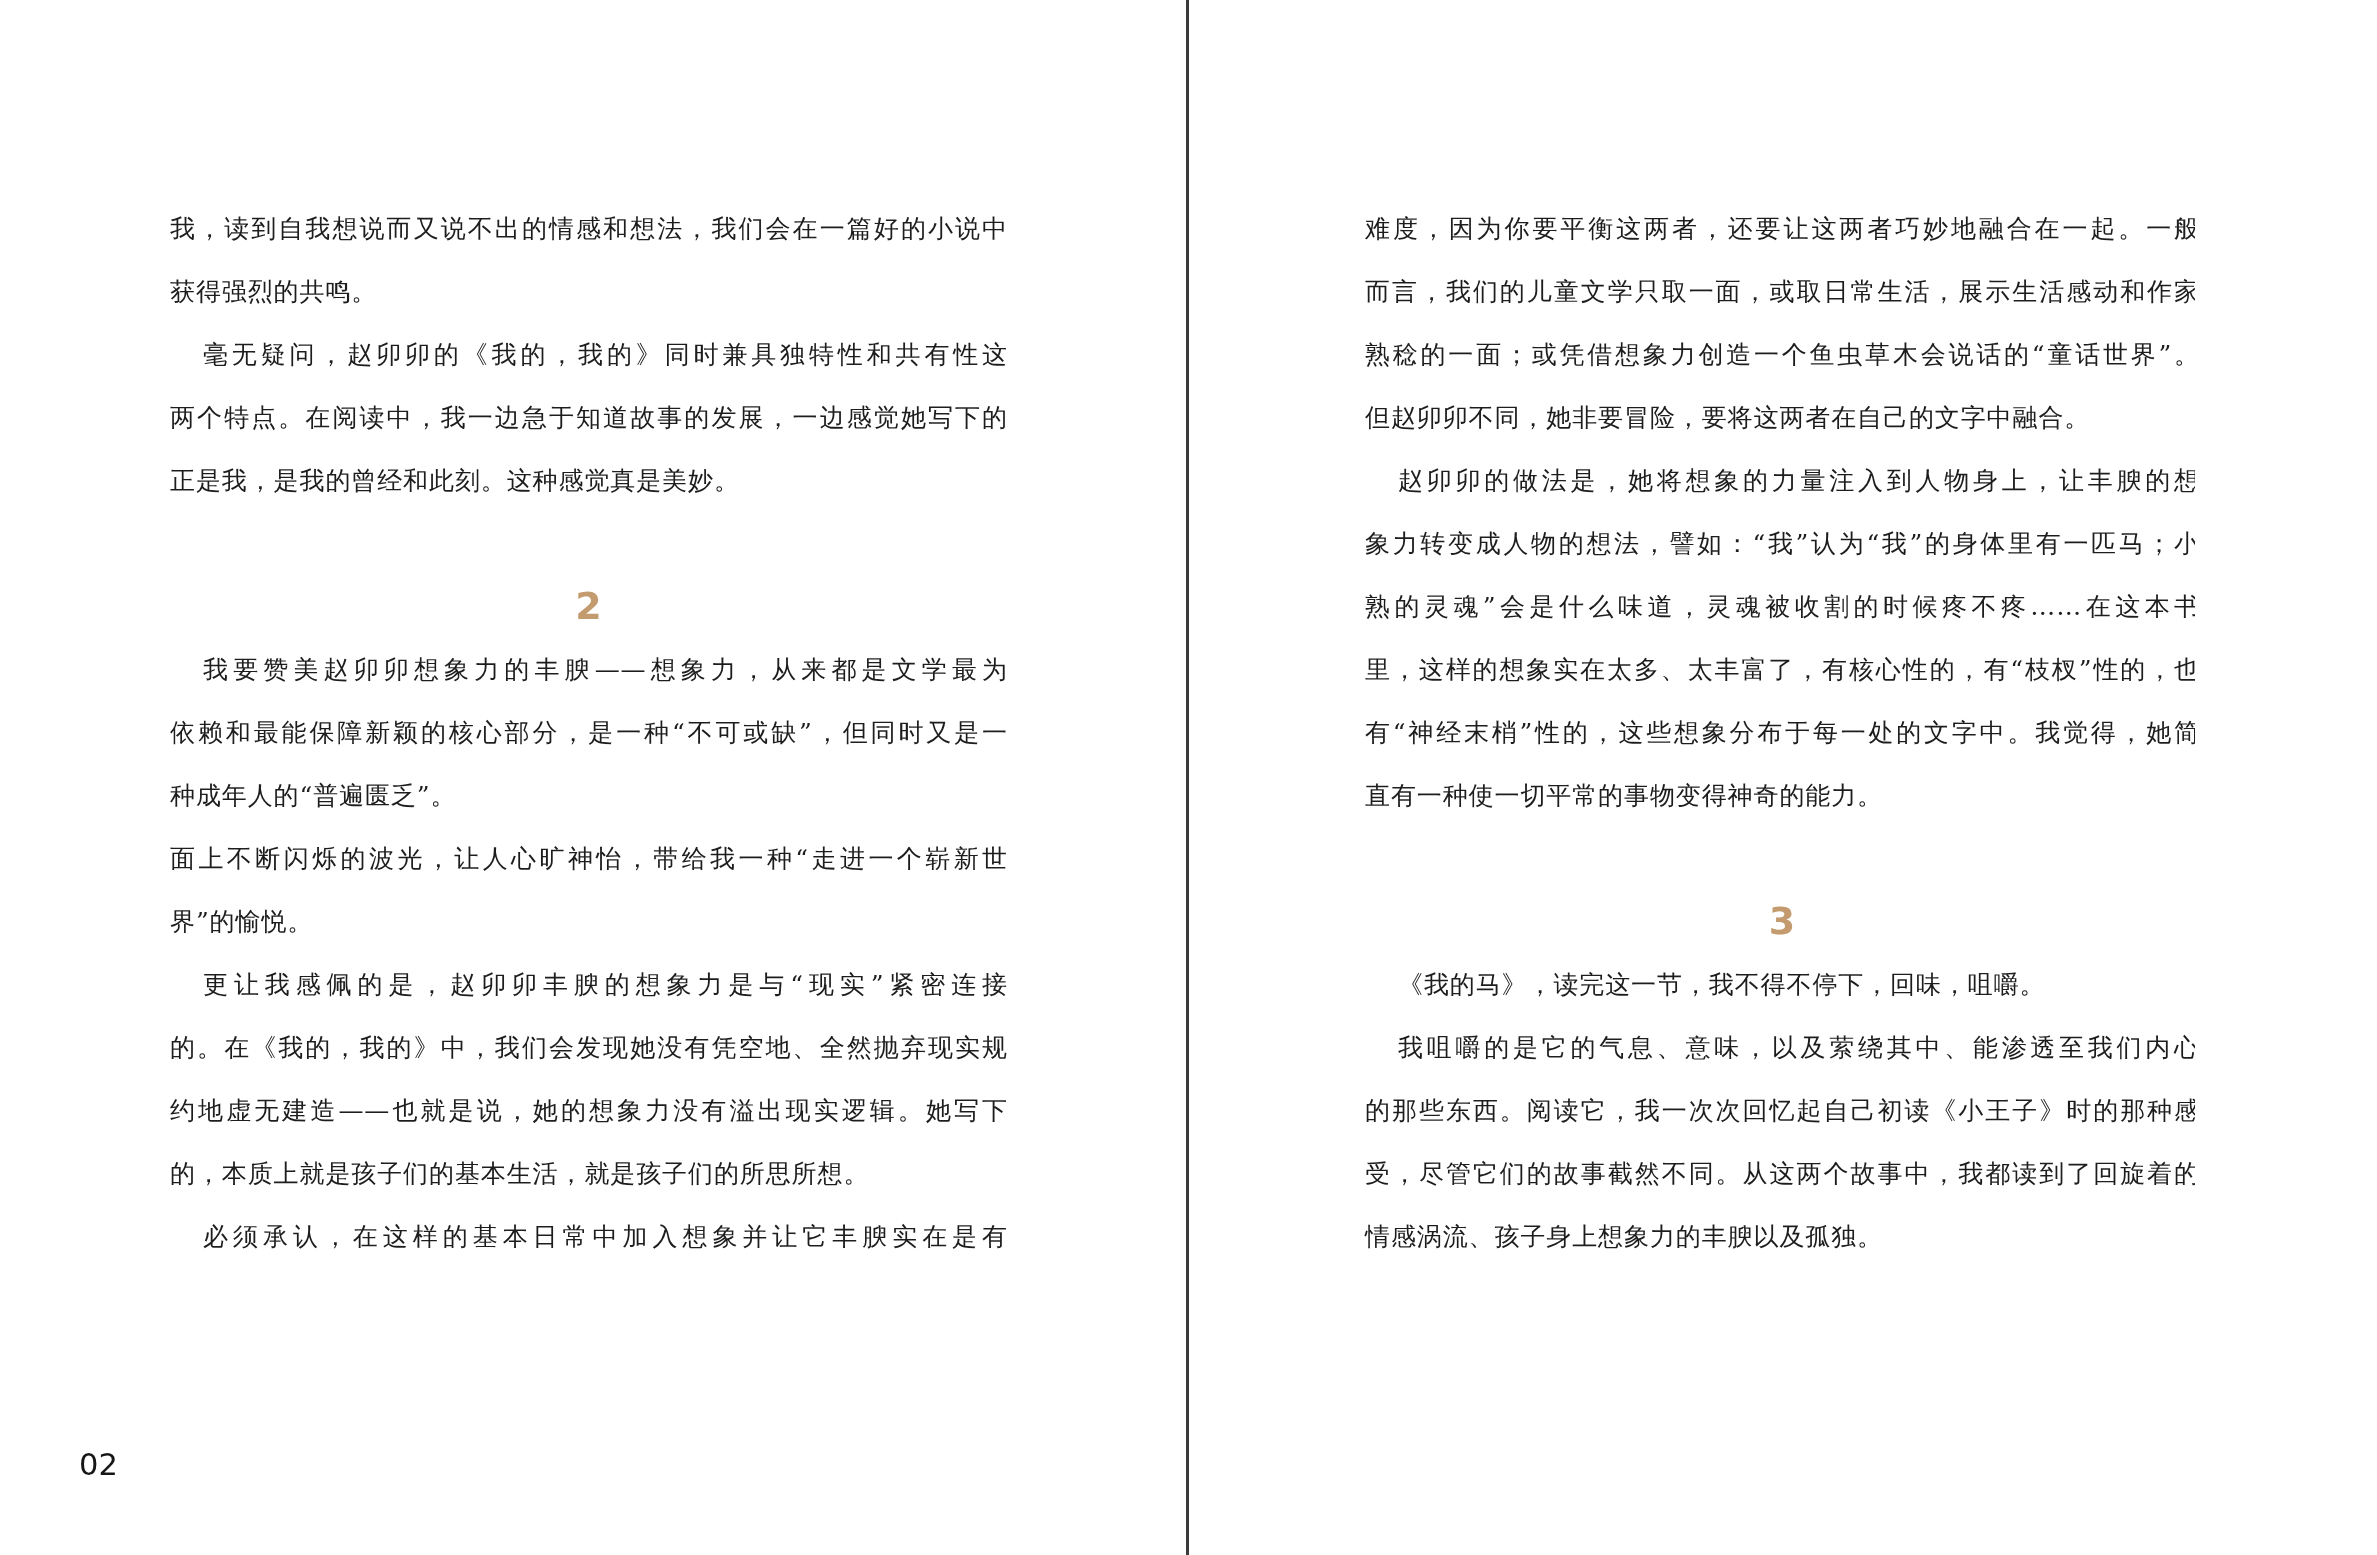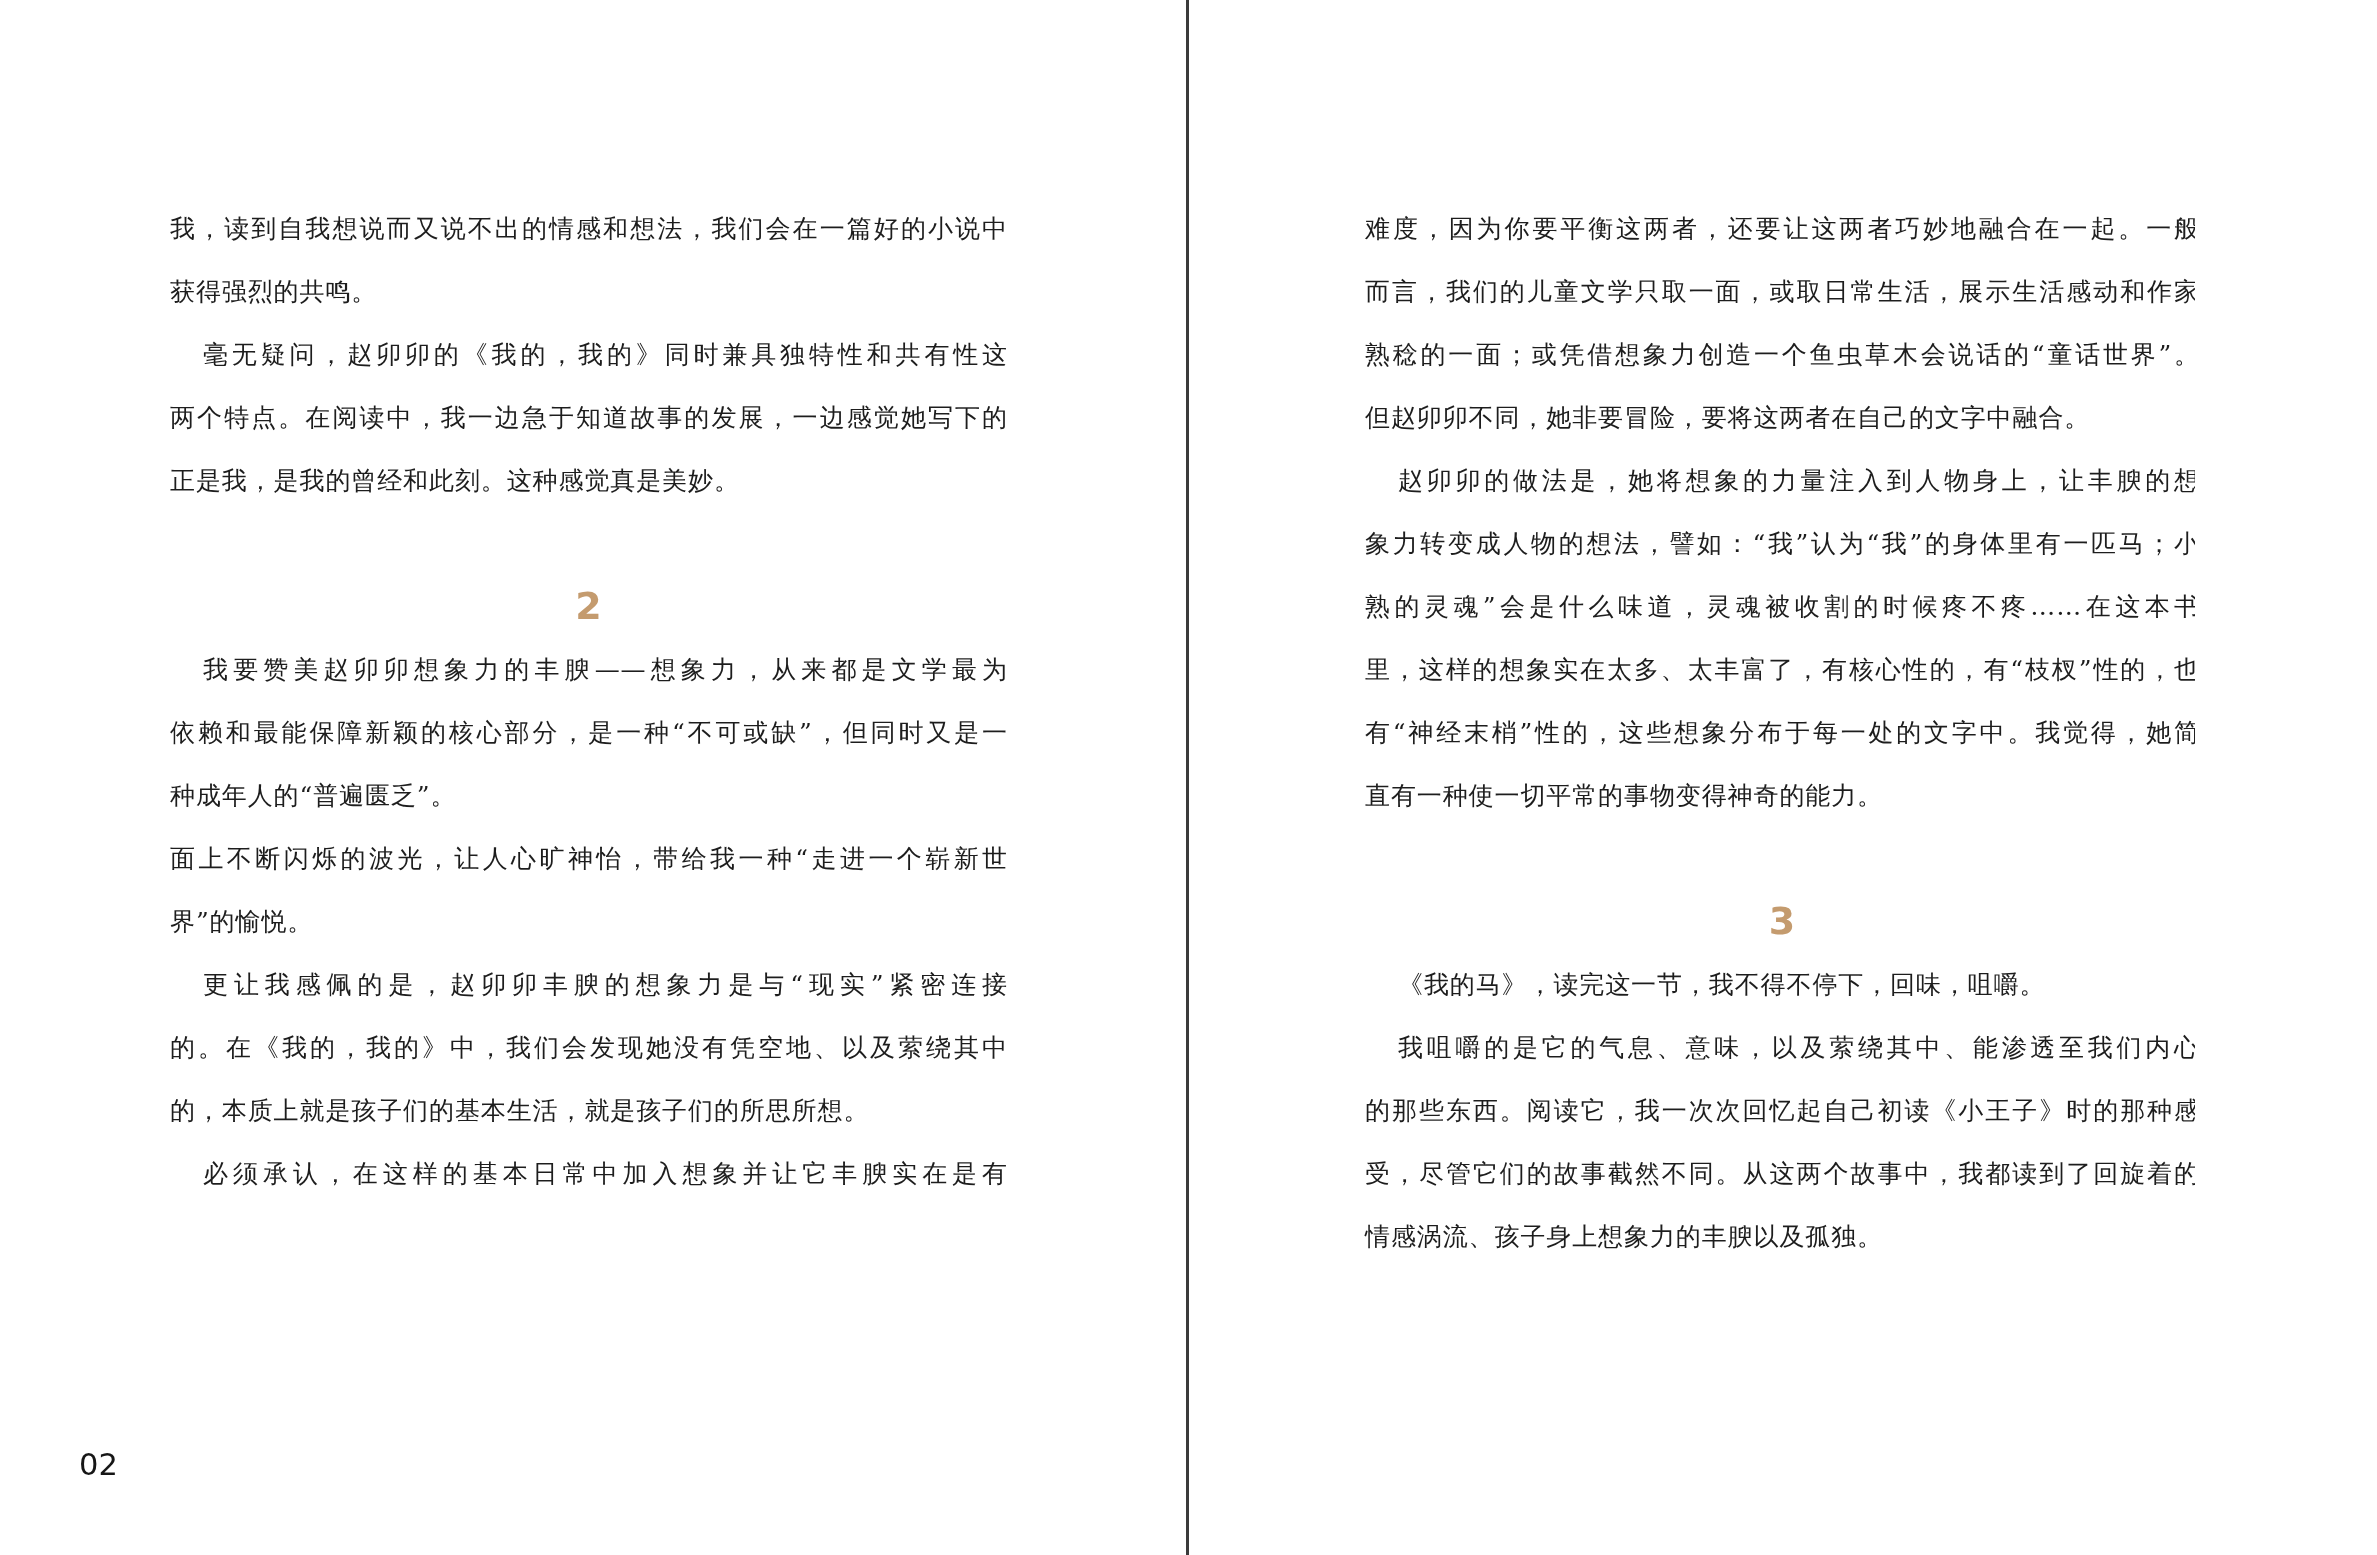--- a/index.html
+++ b/index.html
@@ -82,21 +82,22 @@
         <div class="line indent fill">毫无疑问，赵卯卯的《我的，我的》同时兼具独特性和共有性这</div>
         <div class="line fill">两个特点。在阅读中，我一边急于知道故事的发展，一边感觉她写下的</div>
         <div class="line">正是我，是我的曾经和此刻。这种感觉真是美妙。</div>
         <div class="line heading">2</div>
         <div class="line indent fill">我要赞美赵卯卯想象力的丰腴——想象力，从来都是文学最为</div>
         <div class="line fill">依赖和最能保障新颖的核心部分，是一种“不可或缺”，但同时又是一</div>
         <div class="line">种成年人的“普遍匮乏”。</div>
         <div class="line fill">面上不断闪烁的波光，让人心旷神怡，带给我一种“走进一个崭新世</div>
         <div class="line">界”的愉悦。</div>
         <div class="line indent fill">更让我感佩的是，赵卯卯丰腴的想象力是与“现实”紧密连接</div>
-        <div class="line fill">的。在《我的，我的》中，我们会发现她没有凭空地、以及萦绕其中</div>
+        <div class="line fill">的。在《我的，我的》中，我们会发现她没有凭空地、全然抛弃现实规</div>
+        <div class="line fill">约地虚无建造——也就是说，她的想象力没有溢出现实逻辑。她写下</div>
         <div class="line">的，本质上就是孩子们的基本生活，就是孩子们的所思所想。</div>
         <div class="line indent fill">必须承认，在这样的基本日常中加入想象并让它丰腴实在是有</div>
       </div>
     <div class="pagenum">02</div>
   </section>
 
   <div class="divider"></div>
 
   <section class="page right">
     <div class="text-col">

